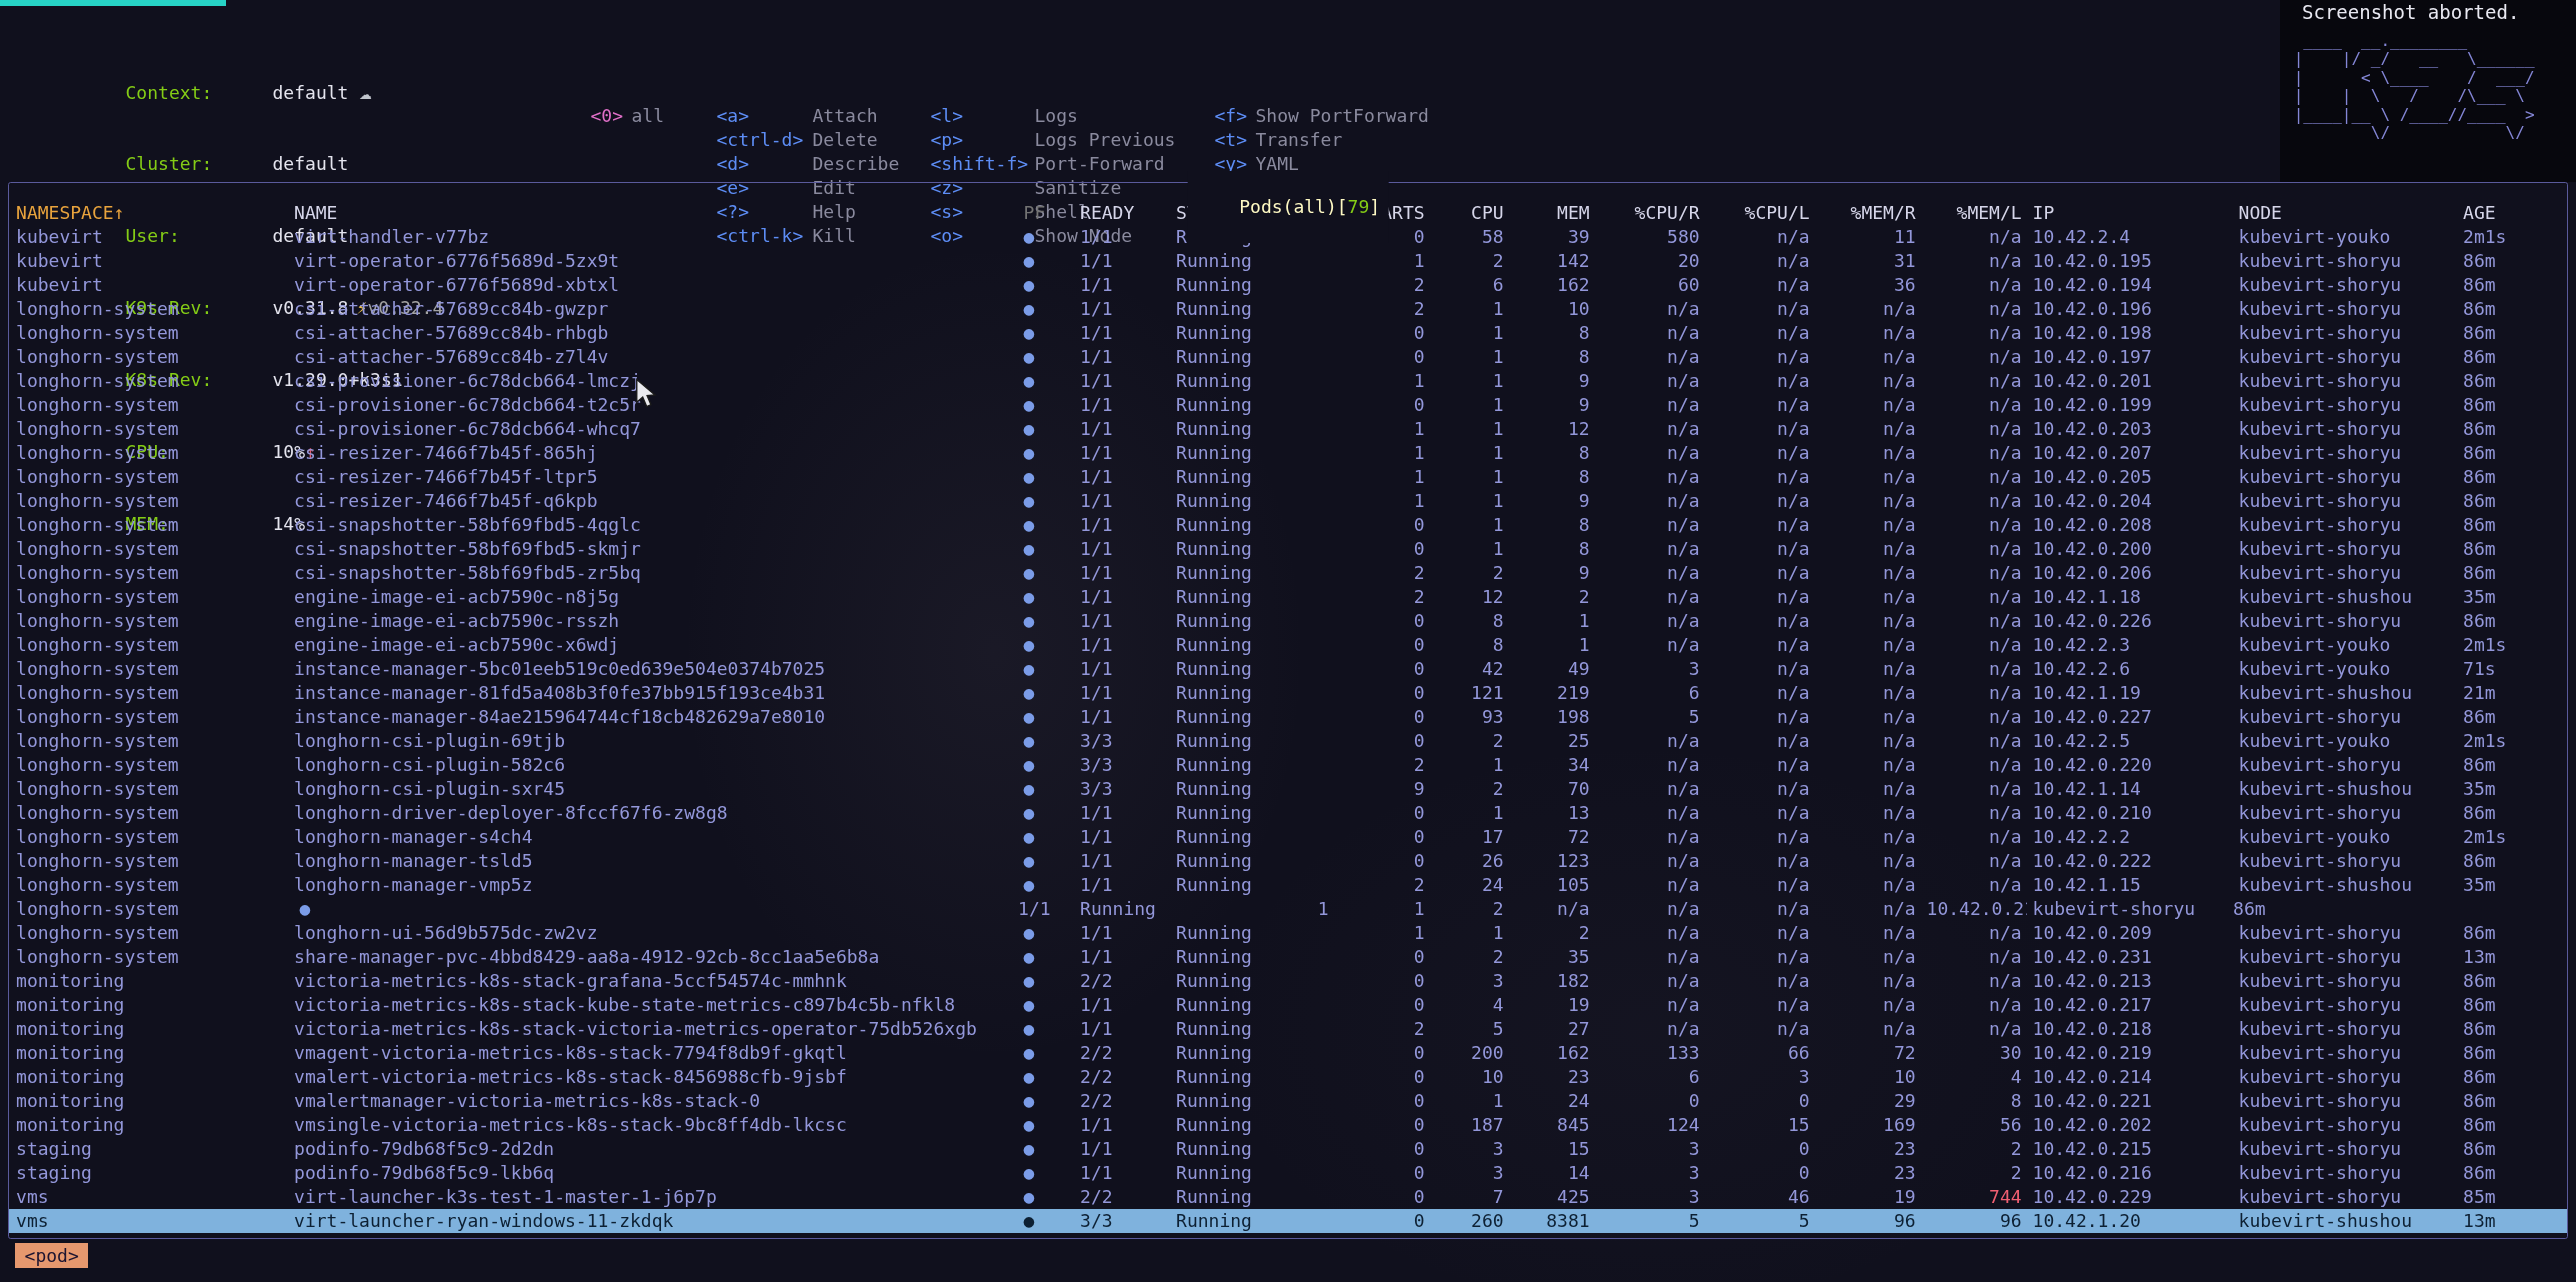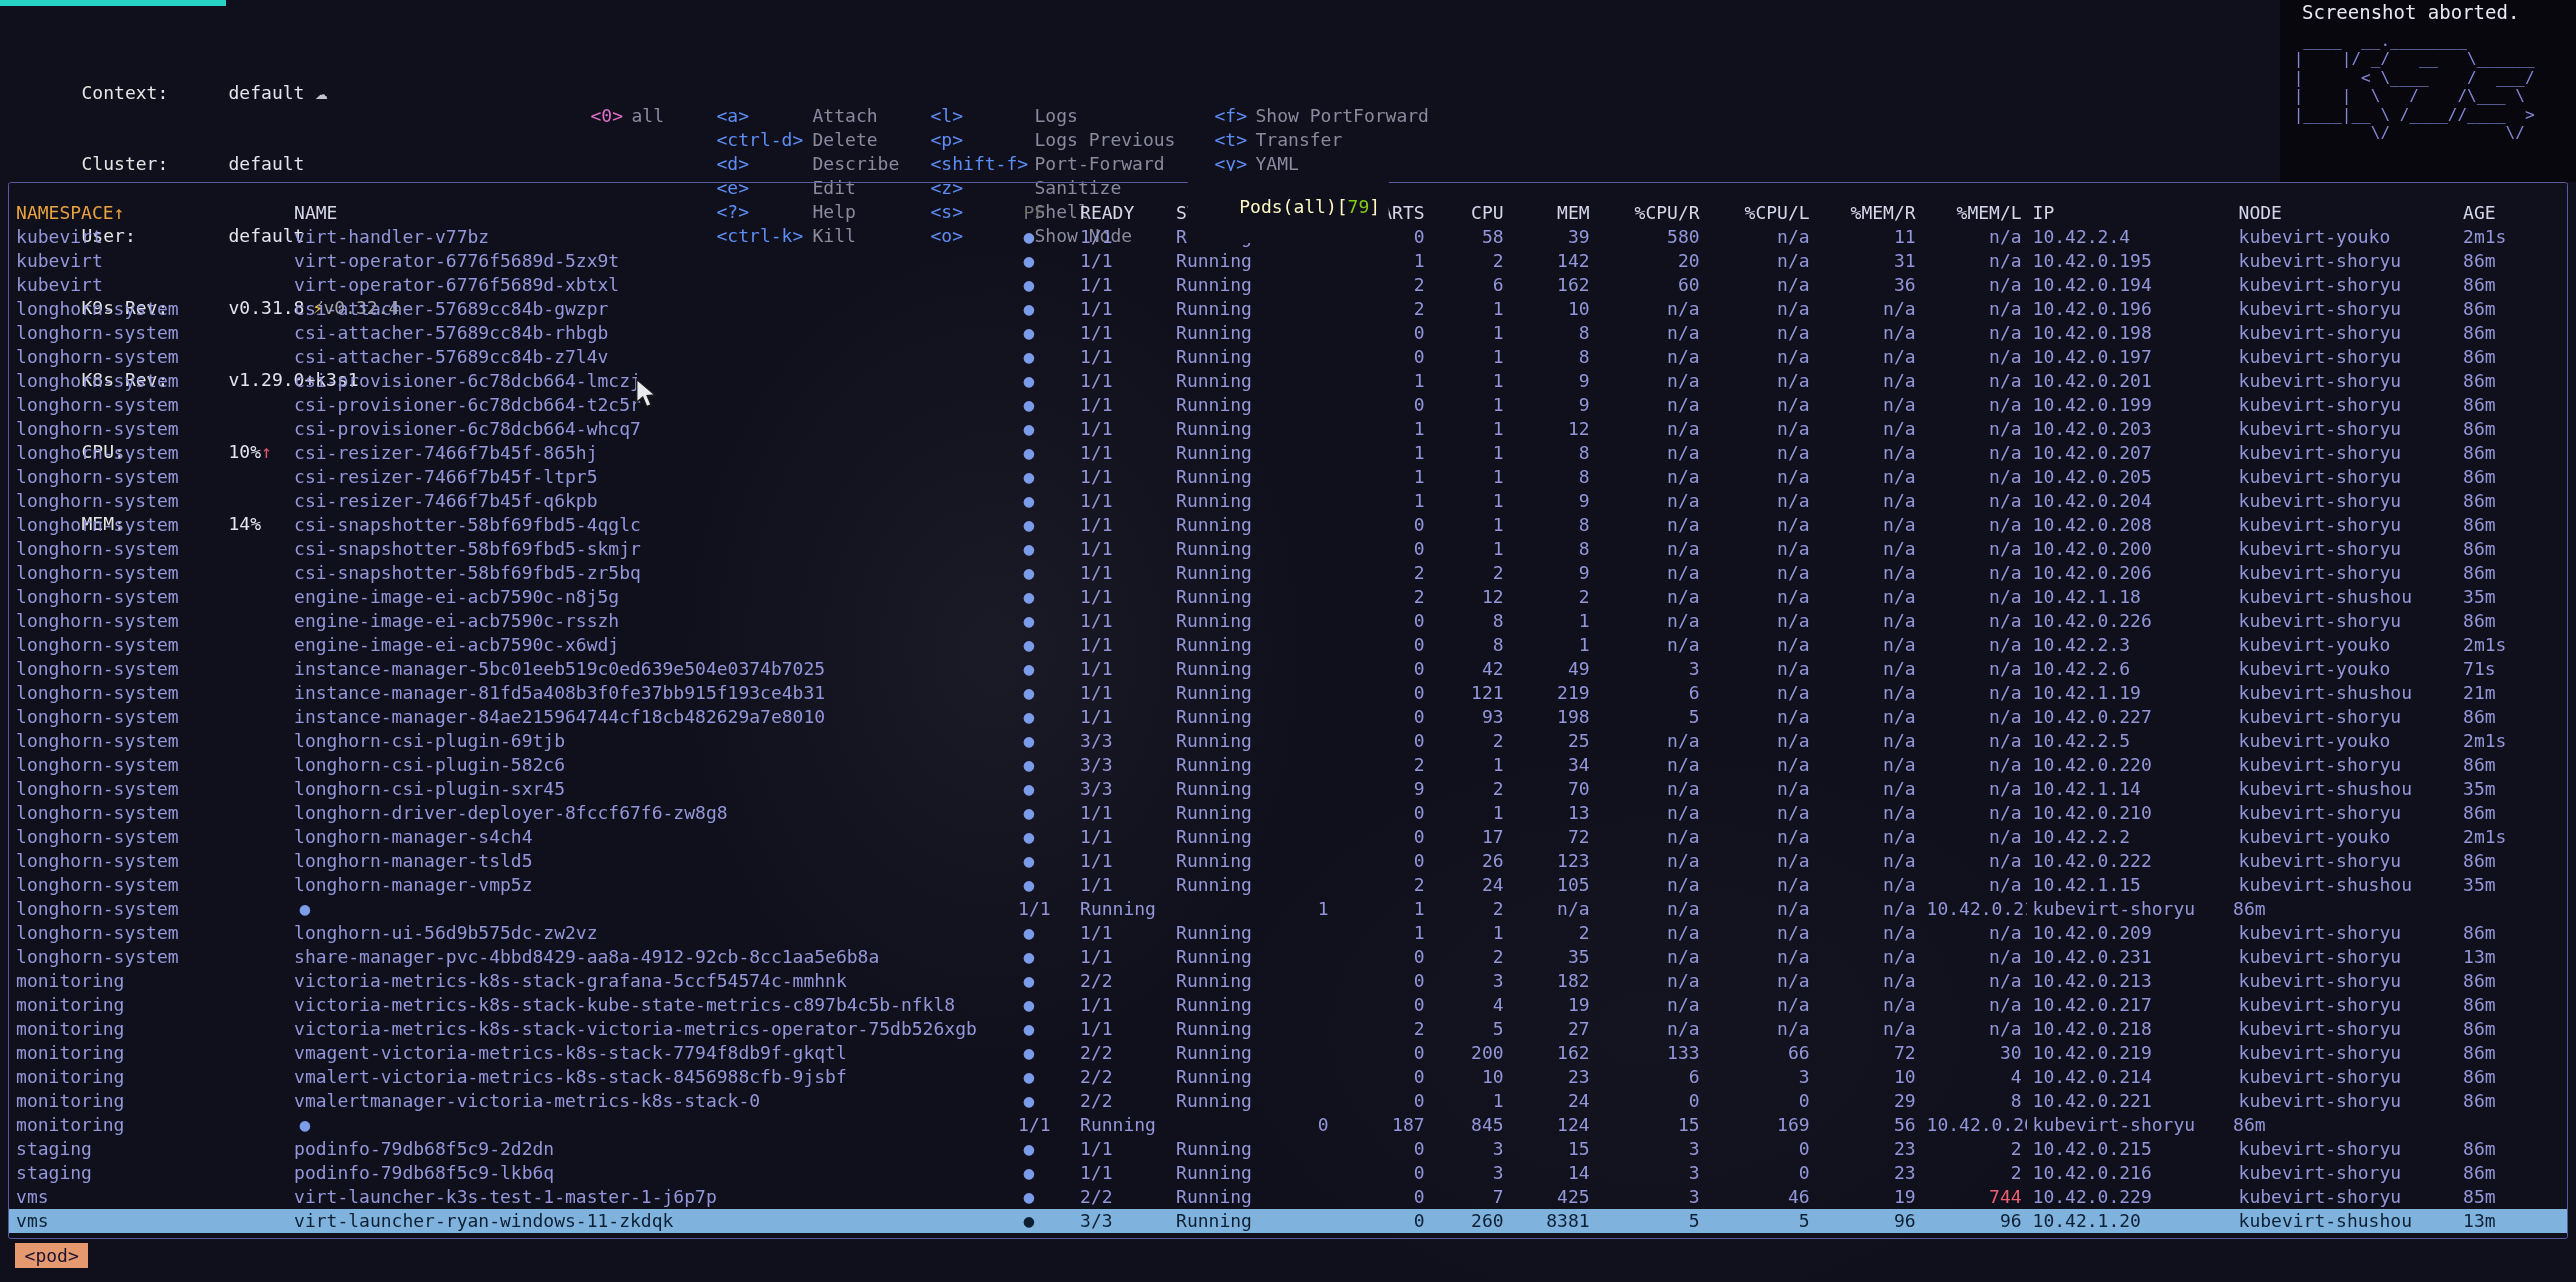--- a/index.html
+++ b/index.html
@@ -12,21 +12,21 @@
       #10101d;
     font-family: "DejaVu Sans Mono", "Liberation Mono", monospace;
     font-size: 18px; line-height: 24px; color: #9397da;
   }
   .accent-bar { position: absolute; top: 0; left: 0; width: 226px; height: 6.2px; background: #27d3c6; }
 
   
   .header { position: absolute; top: 8.2px; left: 0; right: 296px; display: flex; white-space: pre; }
   .summary { margin-left: 16.5px; width: 509px; }
   .sline { height: 24px; }
-  .slabel { display: inline-block; width: 147px; color: #e5e5e5; }
+  .slabel { display: inline-block; width: 147px; color: #84cc16; margin-left: 44px; }
   .svalue { color: #e4e4ee; }
   .bolt { margin-left: 8.2px; color: #f5c84b; }
   .teal { color: #a3a3a3; }
   .arrow-up { color: #e0566a; }
   .cloud-icon { margin-left: 11px; color: #c0c4cc; font-size: 20.6px; }
 
   .menu-col { }
   .menu-col.col1 { width: 126px; }
   .menu-col.col2 { width: 214px; }
   .menu-col.col3 { width: 284px; }
@@ -806,20 +806,21 @@
       <span class="r">0</span>
       <span class="r">0</span>
       <span class="r">29</span>
       <span class="r">8</span>
       <span class="pl">10.42.0.221</span>
       <span class="pl">kubevirt-shoryu</span>
       <span>86m</span>
     </div>
       <div class="trow">
       <span>monitoring</span>
+      <span>vmsingle-victoria-metrics-k8s-stack-9bc8ff4db-lkcsc</span>
       <span class="c-pf">●</span>
       <span>1/1</span>
       <span>Running</span>
       <span class="r">0</span>
       <span class="r">187</span>
       <span class="r">845</span>
       <span class="r">124</span>
       <span class="r">15</span>
       <span class="r">169</span>
       <span class="r">56</span>

